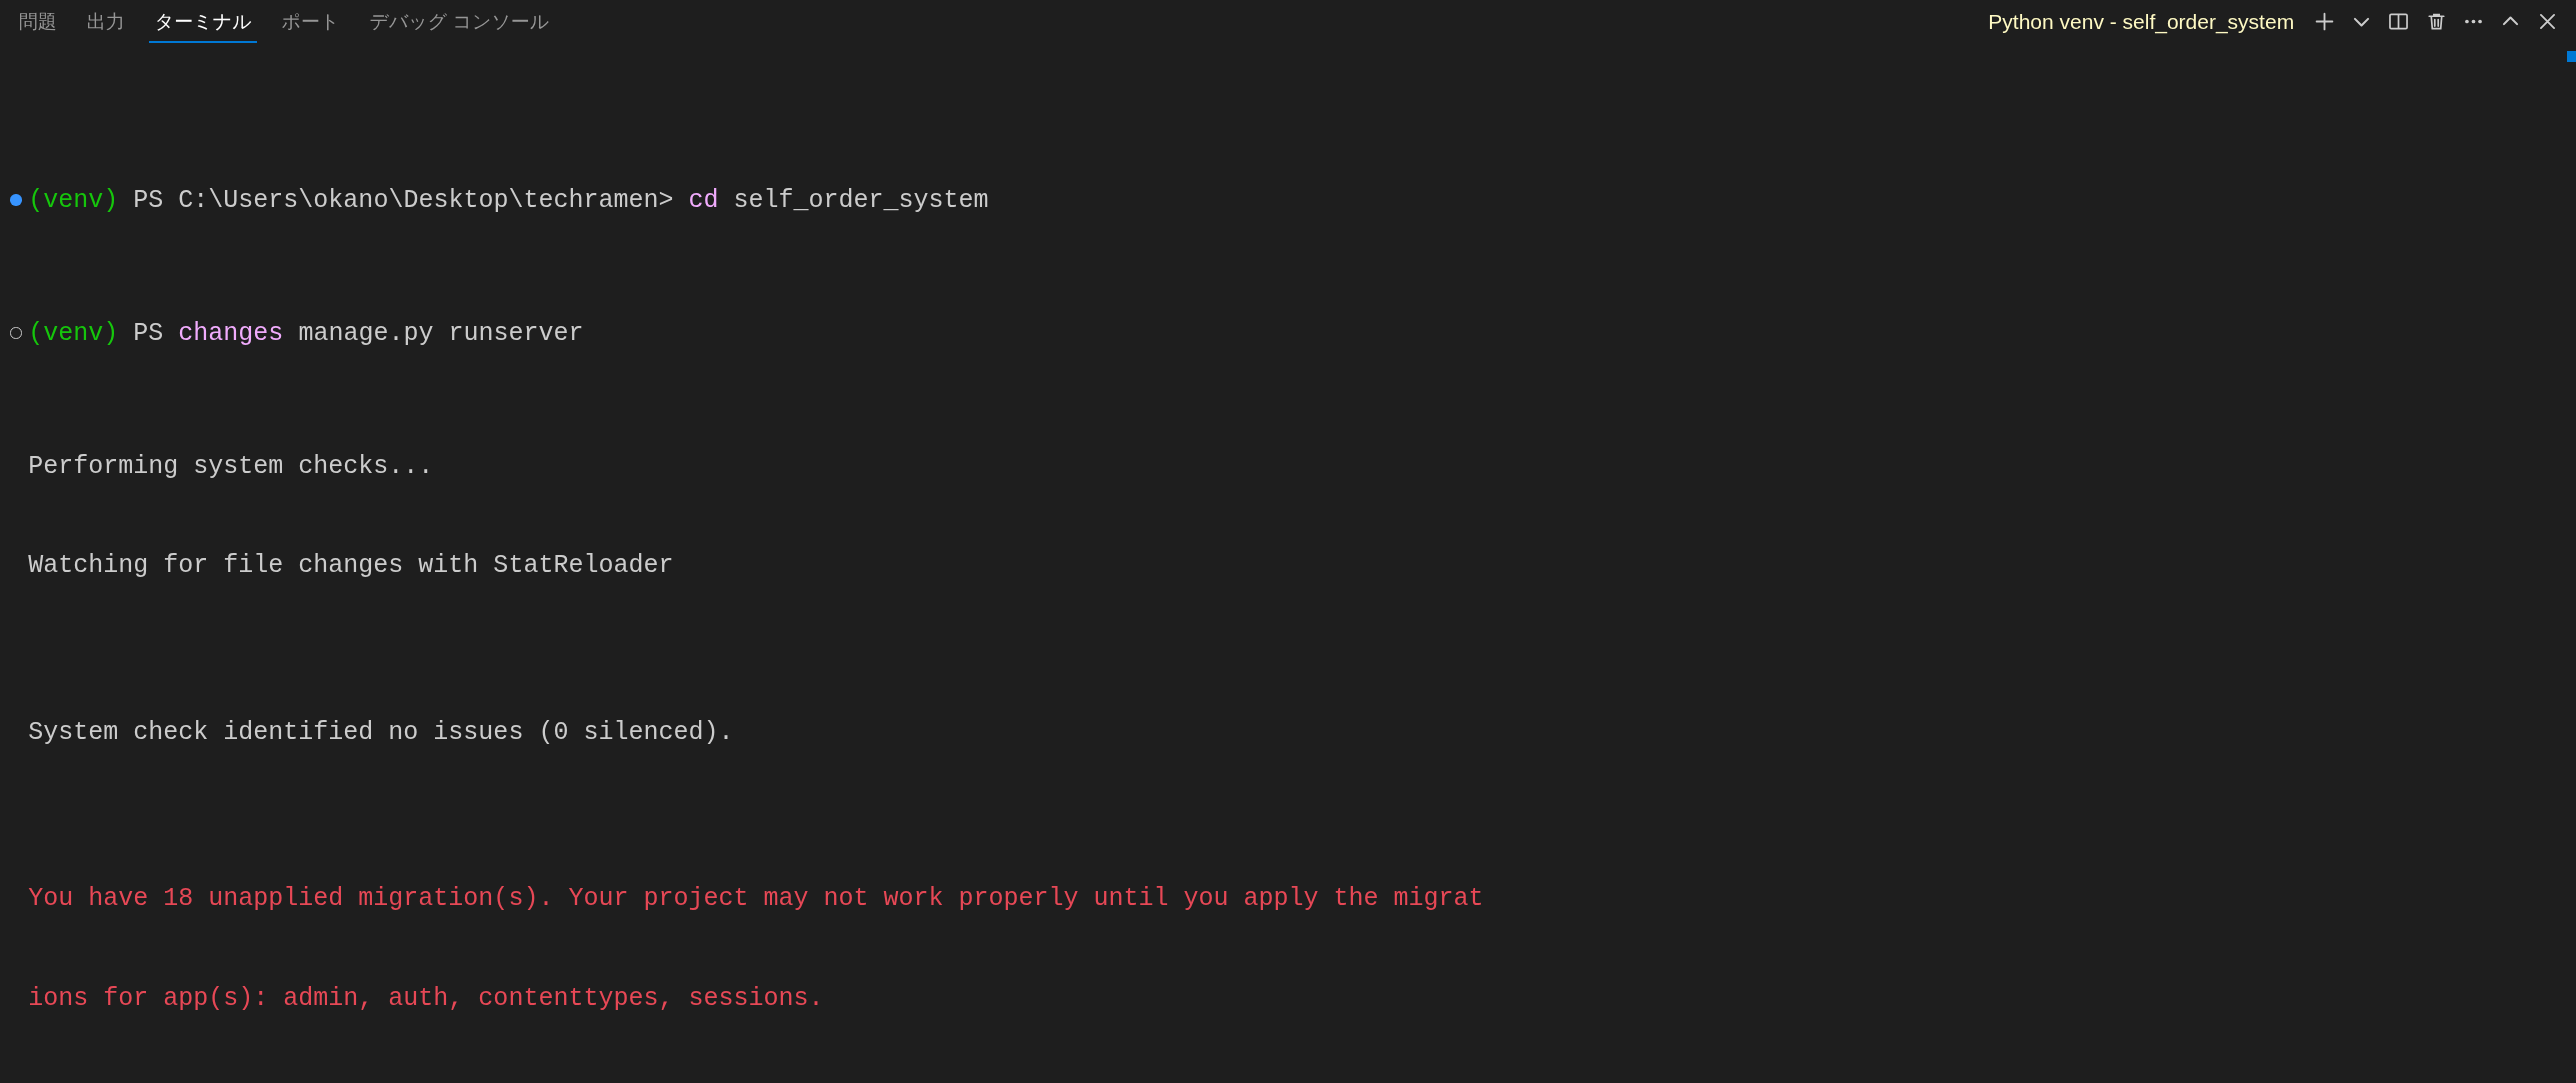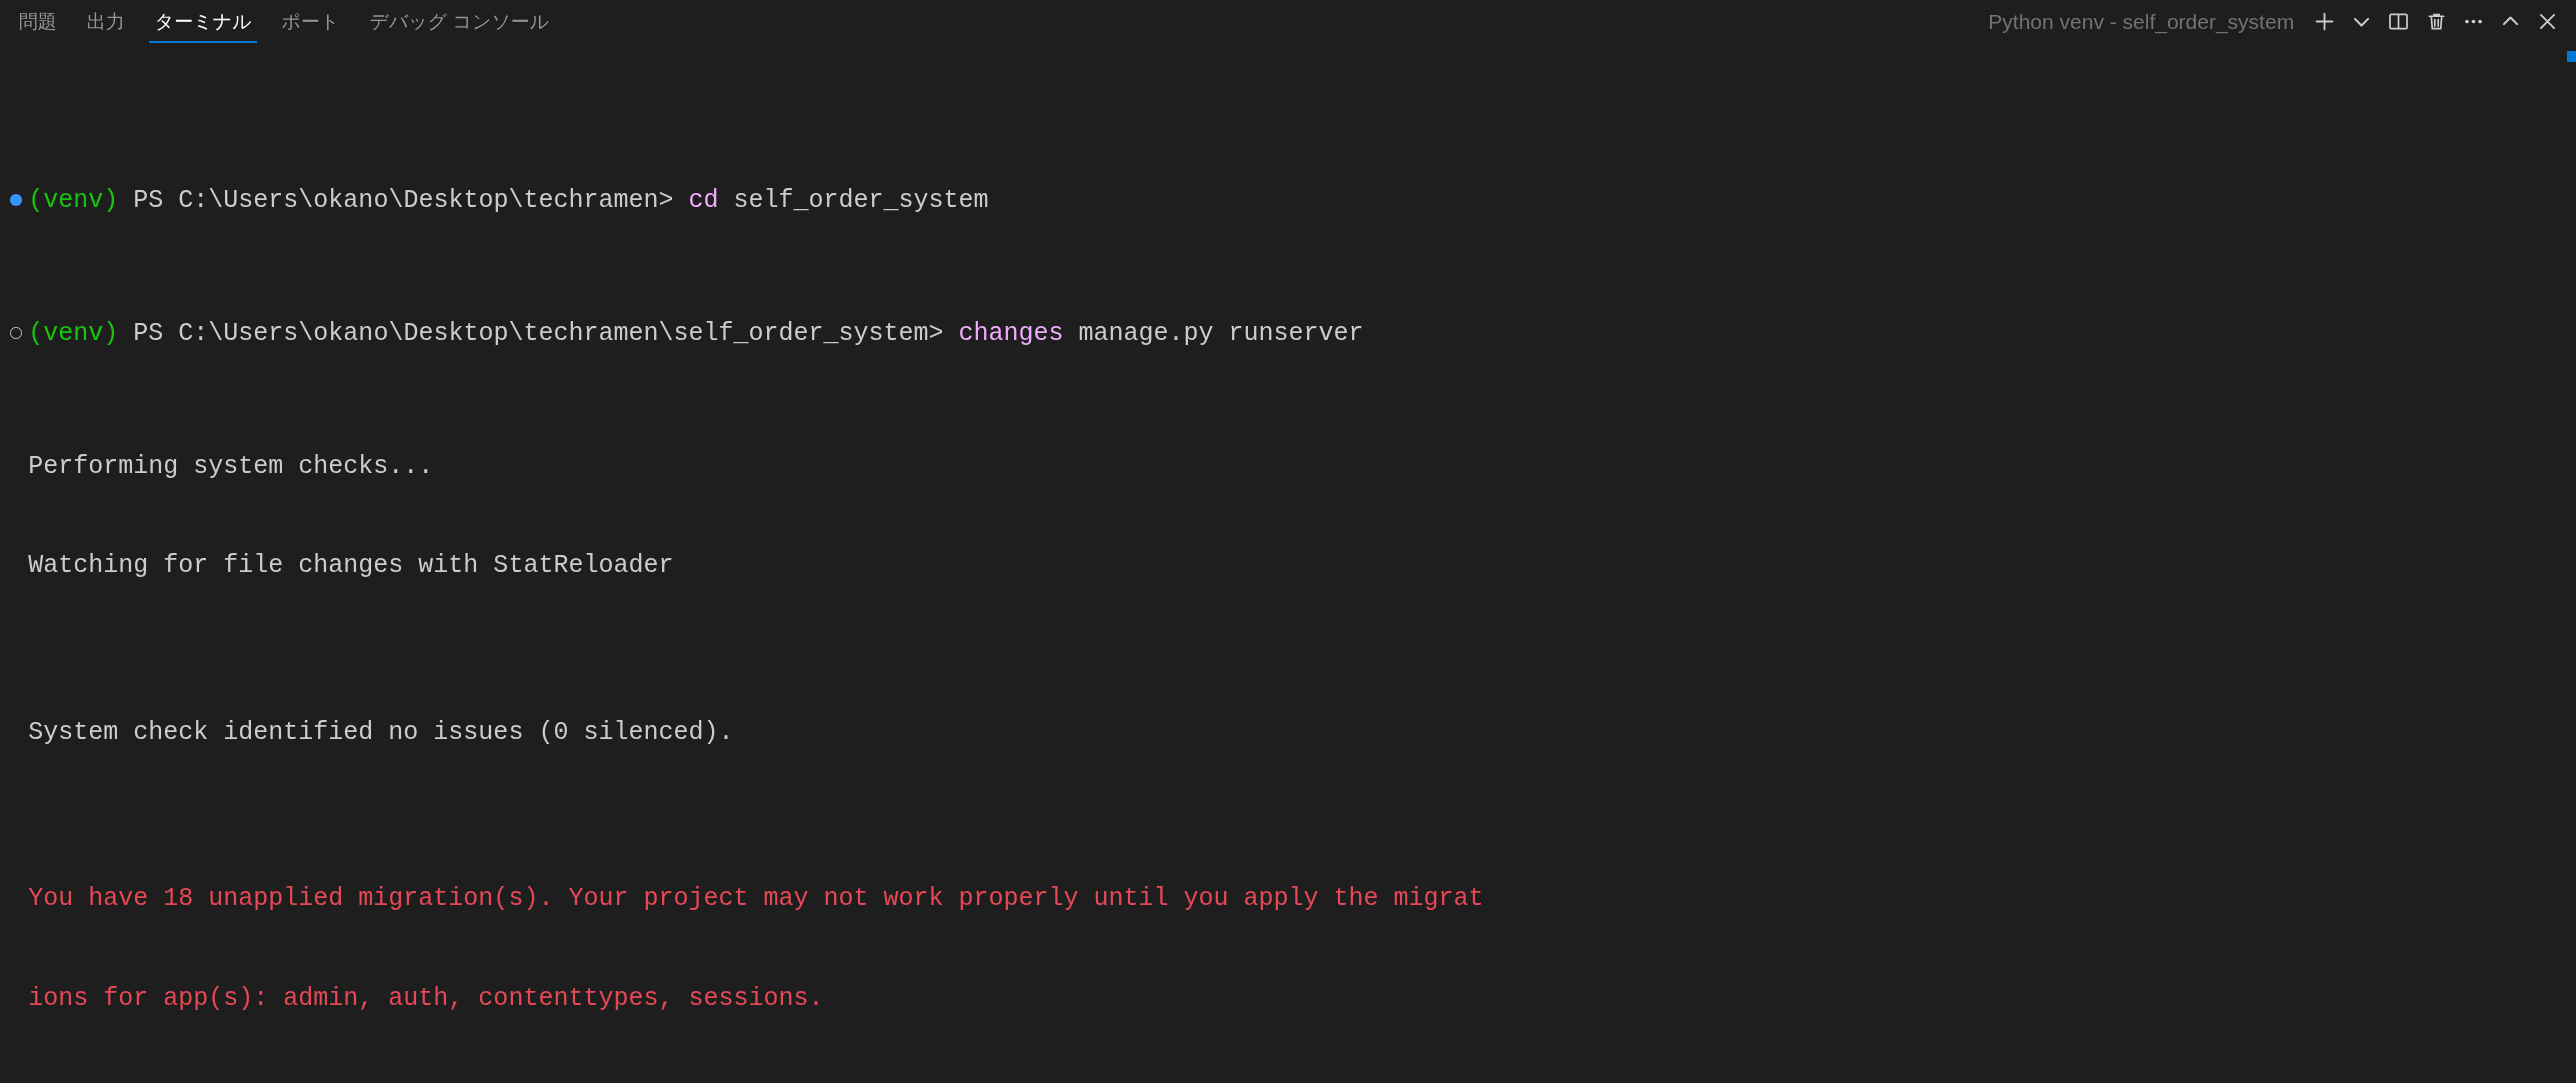--- a/index.html
+++ b/index.html
@@ -52,21 +52,21 @@
     gap: 11.3px;
     padding-right: 11.3px;
     color: #cccccc;
     font-size: 19px;
   }
   .term-label {
     display: flex;
     align-items: center;
     gap: 7.5px;
     font-size: 21px;
-    color: #737373;
+    color: #fef9c3;
     padding-right: 5.7px;
   }
   .icon-btn {
     display: flex;
     align-items: center;
     justify-content: center;
     width: 26px;
     height: 26px;
     cursor: pointer;
     color: #cccccc;
@@ -188,21 +188,21 @@
   </div>
 
   <div class="terminal-body">
     <div class="scrollbar-marker"></div>
 
     <div class="line">
       <span class="gutter"><span class="dot-filled"></span></span><span class="c-green">(venv) </span><span class="c-white">PS </span><span class="c-white">C:\Users\okano\Desktop\techramen&gt; </span><span class="c-yellow">cd</span><span class="c-white"> self_order_system</span>
     </div>
 
     <div class="line">
-      <span class="gutter"><span class="dot-open"></span></span><span class="c-green">(venv) </span><span class="c-white">PS </span><span class="c-white">C:\Users\okano\Desktop\techramen\self_order_system&gt; </span><span class="c-yellow">changes</span><span class="c-white"> manage.py runserver</span>
+      <span class="gutter"><span class="dot-open"></span></span><span class="c-green">(venv) </span><span class="c-white">PS </span><span class="c-yellow">changes</span><span class="c-white"> manage.py runserver</span>
     </div>
 
     <div class="line indent"><span class="c-white">Performing system checks...</span></div>
     <div class="line indent"><span class="c-white">Watching for file changes with StatReloader</span></div>
     <div class="line indent"><span class="c-white"></span></div>
     <div class="line indent"><span class="c-white">System check identified no issues (0 silenced).</span></div>
     <div class="line indent"><span class="c-white"></span></div>
     <div class="line indent"><span class="c-red">You have 18 unapplied migration(s). Your project may not work properly until you apply the migrat</span></div>
     <div class="line indent"><span class="c-red">ions for app(s): admin, auth, contenttypes, sessions.</span></div>
     <div class="line indent"><span class="c-red">Run 'python manage.py migrate' to apply them.</span></div>

